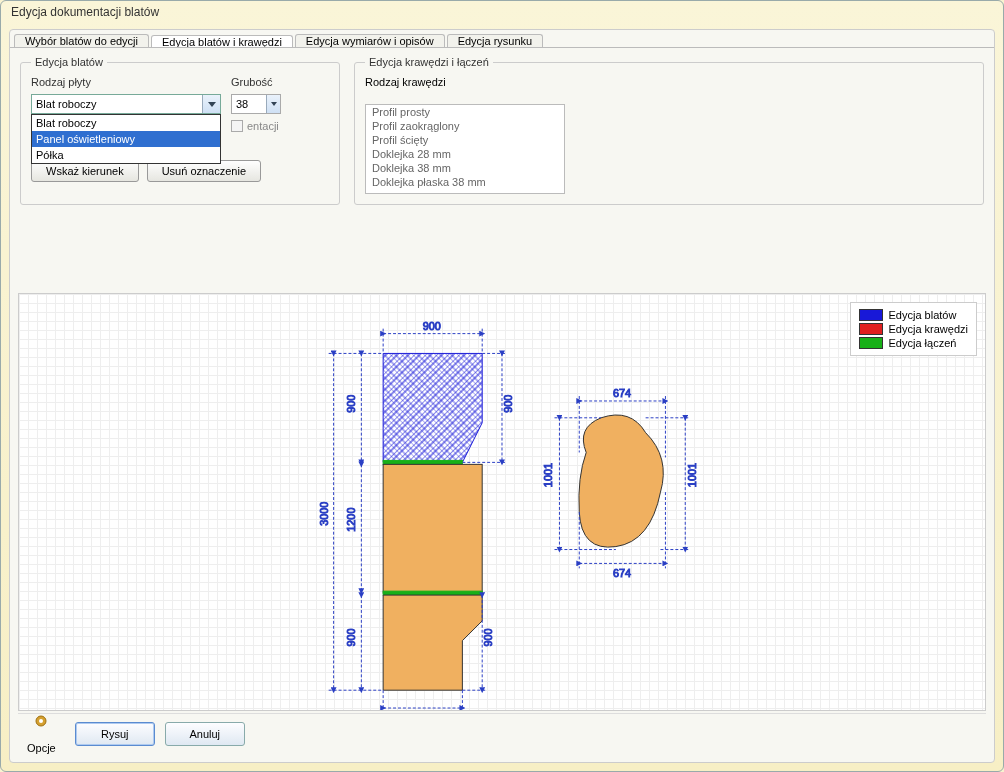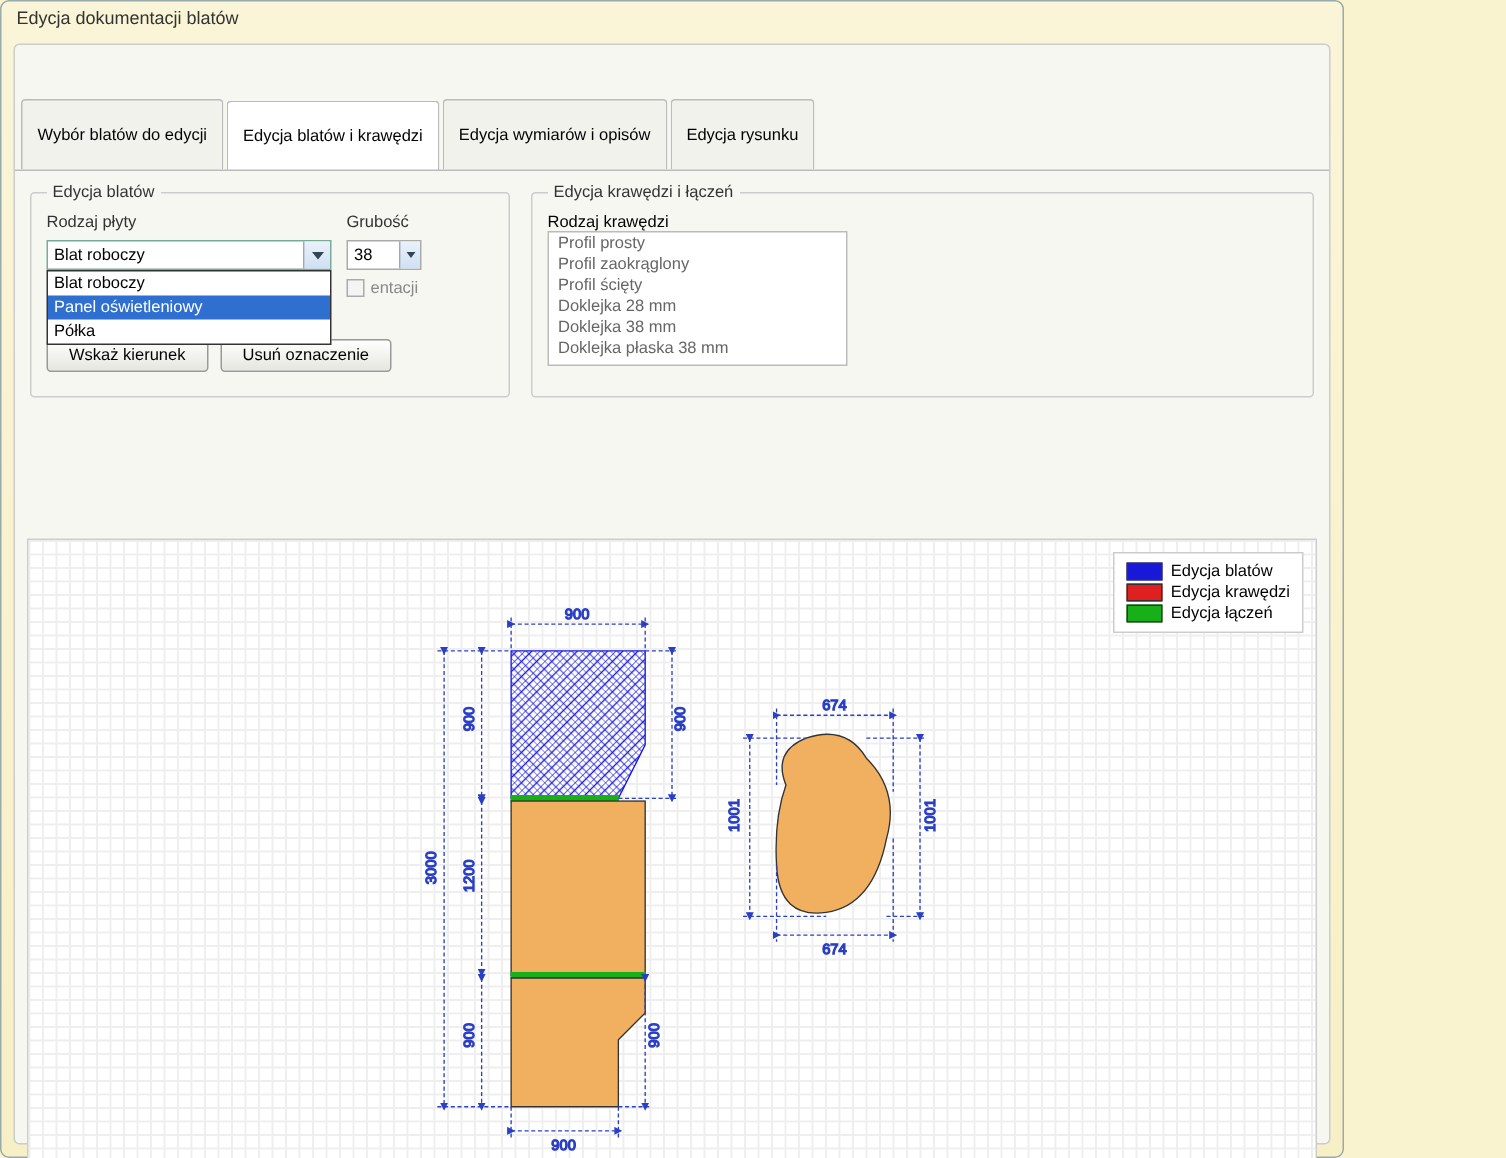--- a/index.html
+++ b/index.html
@@ -1,21 +1,21 @@
 <!DOCTYPE html>
 <html><head>
 <meta charset="utf-8">
 <style>
   * { box-sizing: border-box; font-family: Tahoma, Arial, sans-serif; font-size: 11px; }
   body { margin: 0; background: #f9f3d0; width: 1004px; height: 772px; overflow: hidden; }
-  .window { width: 896px; height: 772px; border: 1px solid #9aa; border-radius: 6px; background: linear-gradient(#faf5d8,#f7efc5); position: relative; }
+  .window { width: 1004px; height: 772px; border: 1px solid #9aa; border-radius: 6px; background: linear-gradient(#faf5d8,#f7efc5); position: relative; }
   .titlebar { height: 24px; padding: 4px 10px; font-size: 12px; color: #333; }
   .content { position: absolute; top: 28px; left: 8px; right: 8px; bottom: 8px; background: #f7f7f2; border: 1px solid #ccc; border-radius: 4px; }
   .tabs { display: flex; gap: 0; padding: 4px 4px 0 4px; }
-  .tab { padding: 17px 10px; border: 1px solid #bbb; border-bottom: none; background: #f2f2ec; border-top-left-radius: 3px; border-top-right-radius: 3px; margin-right: 2px; cursor: default; margin-top: 32px; }
+  .tab { padding: 0 10px; border: 1px solid #bbb; border-bottom: none; background: #f2f2ec; border-top-left-radius: 3px; border-top-right-radius: 3px; margin-right: 2px; cursor: default; }
   .tab.active { background: #fff; position: relative; top: 1px; }
   .tabbody { border-top: 1px solid #bbb; height: calc(100% - 24px); position: relative; }
   .top-panels { display: flex; gap: 10px; padding: 8px; }
   fieldset { border: 1px solid #ccc; border-radius: 3px; padding: 8px 10px 10px; background: #f7f7f2; }
   legend { padding: 0 4px; color: #333; }
   .panel-left { width: 320px; }
   .panel-right { flex: 1; display: flex; gap: 20px; }
   .row { display: flex; align-items: center; gap: 10px; margin-bottom: 6px; }
   .lbl { color: #333; }
   .combo { position: relative; width: 190px; height: 20px; border: 1px solid #7a9; background: #fff; display: flex; align-items: center; padding: 0 4px; }
@@ -41,21 +41,21 @@
   .legend-box { position: absolute; top: 8px; right: 8px; border: 1px solid #ccc; background: #fff; padding: 4px 8px; }
   .legend-row { display: flex; align-items: center; gap: 6px; margin: 2px 0; }
   .swatch { width: 24px; height: 12px; border: 1px solid #333; }
   .statusbar { position: absolute; bottom: 6px; left: 8px; right: 8px; height: 36px; display: flex; align-items: center; gap: 10px; border-top: 1px solid #ddd; padding-top: 4px; }
   .status-text { flex: 1; padding: 0 6px; color: #333; }
   .tool-btn { display: flex; flex-direction: column; align-items: center; gap: 13px; padding: 2px 8px; border: 1px solid transparent; border-radius: 3px; }
   .big-btn { height: 24px; width: 80px; border: 1px solid #8aa; border-radius: 3px; background: linear-gradient(#fdfdff,#dfe8f2); display: inline-flex; align-items: center; justify-content: center; }
   .big-btn.default { border: 1px solid #5a8bd0; box-shadow: 0 0 0 1px #aecaf0 inset; }
   .checkbox { display: inline-flex; align-items: center; gap: 4px; color: #888; }
   .checkbox .box { width: 12px; height: 12px; border: 1px solid #aaa; background: #f4f4f4; }
-  .section-label { margin-bottom: 0; }
+  .section-label { margin-bottom: 16px; }
   svg.drawing { position: absolute; inset: 0; width: 100%; height: 100%; }
   .dim-text { font-size: 11px; fill: #2a3fc4; font-family: Tahoma, Arial, sans-serif; }
 </style>
 </head>
 <body>
 
 <div class="window">
   <div class="titlebar">Edycja dokumentacji blatów</div>
 
   <div class="content">

